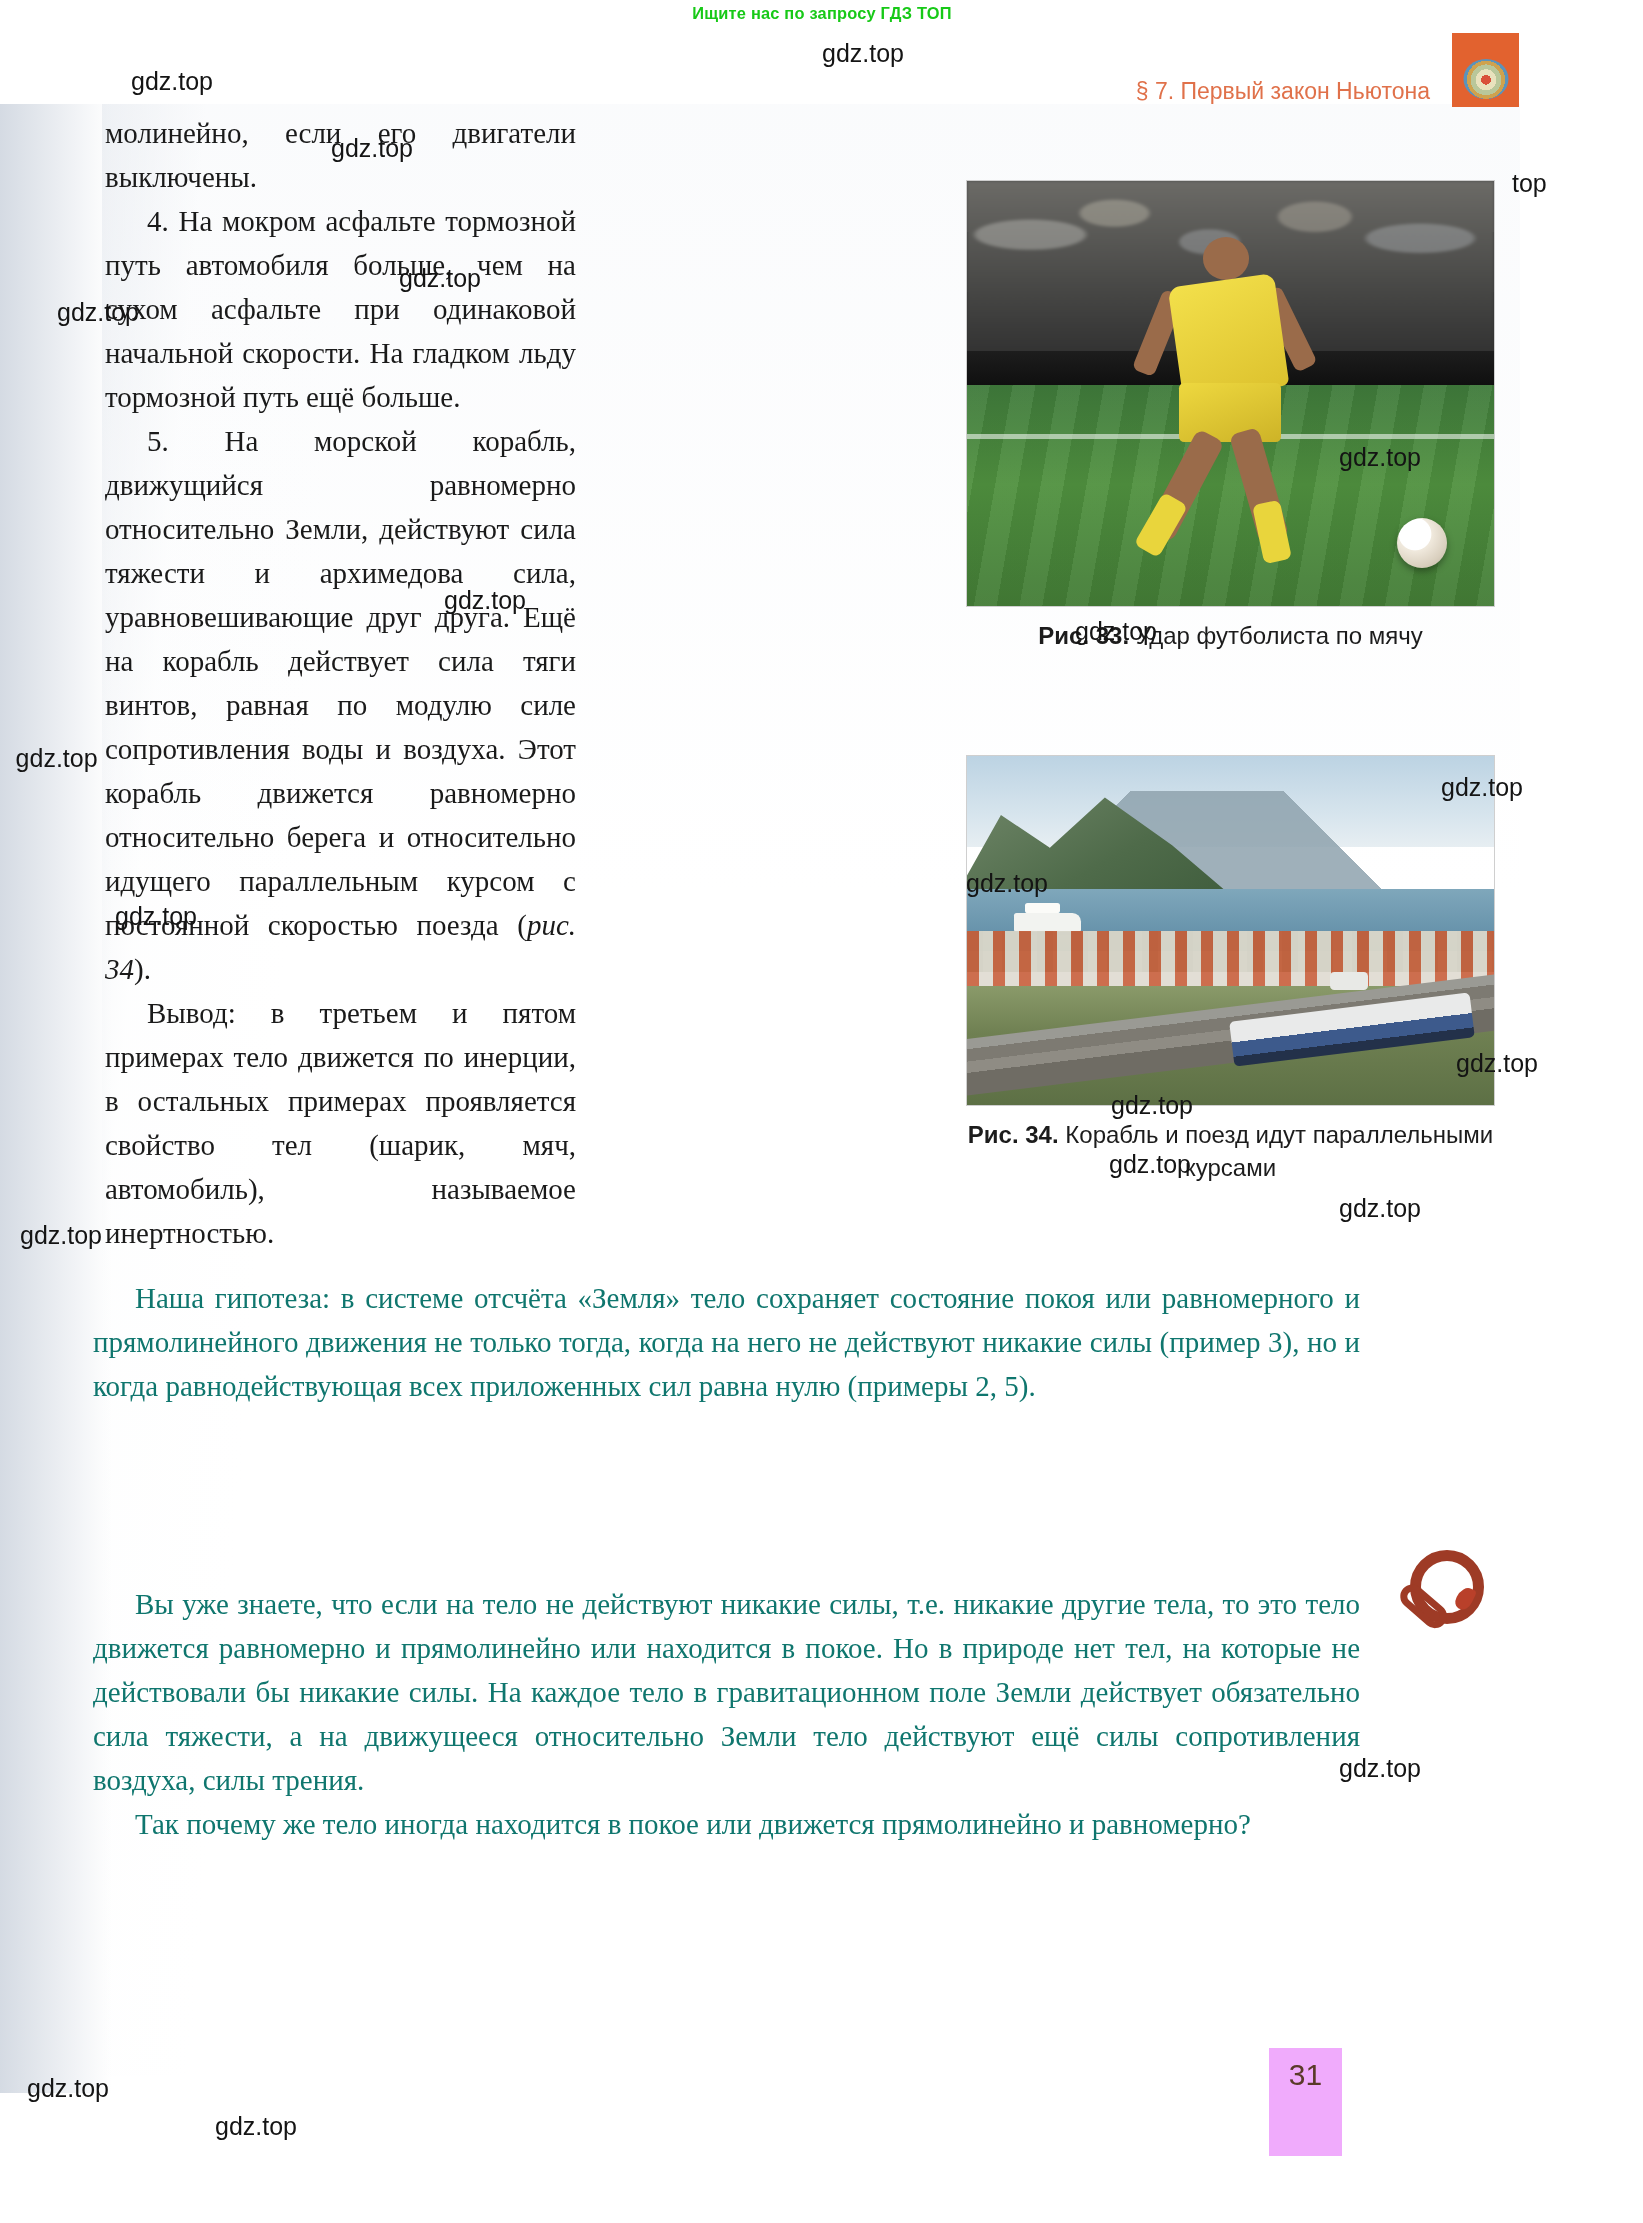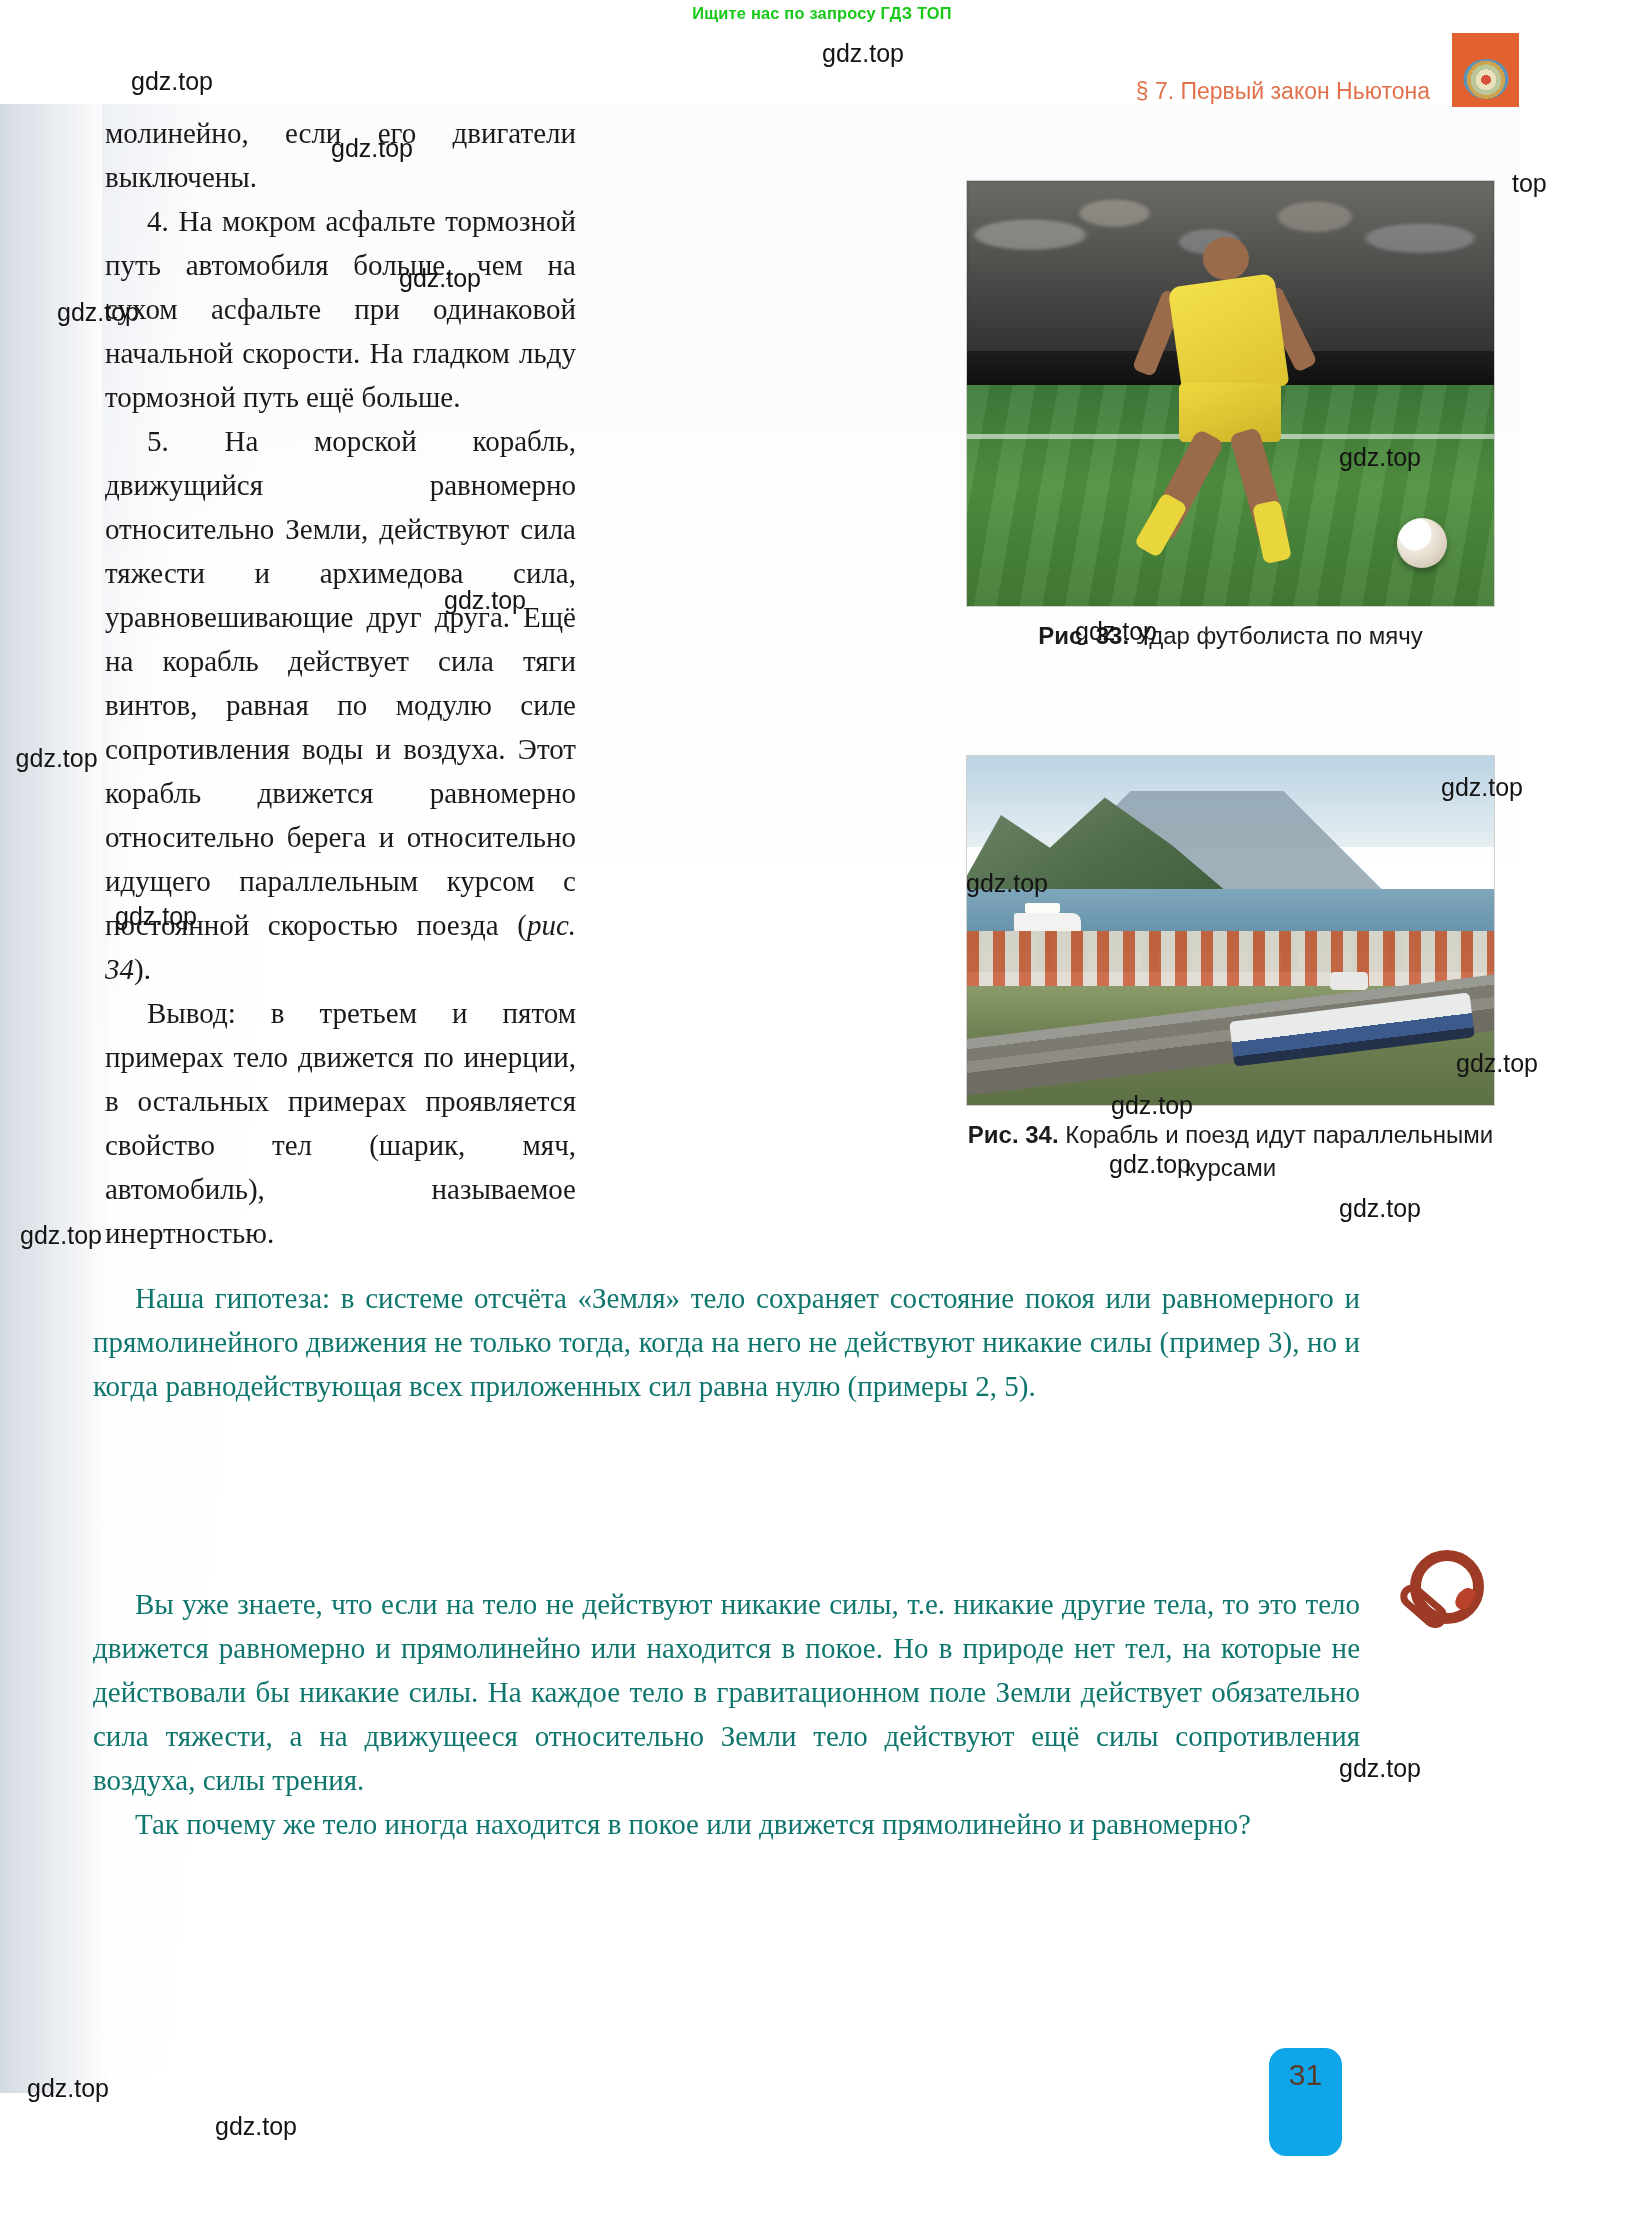--- a/index.html
+++ b/index.html
@@ -307,22 +307,21 @@
     box-sizing: border-box;
     transform: rotate(41deg);
     transform-origin: right center;
   }
 
   
   .page-number-chip {
     position: absolute;
     left: 1269px; top: 2048px;
     width: 73px; height: 108px;
-    background: #0ea5e9;
-    border-radius: 17px;
+    background: #f0abfc;
   }
   .page-number-chip span {
     display:block;
     text-align:center;
     padding-top: 10.4px;
     font-family: "Liberation Sans", sans-serif;
     font-size: 30px;
     color: #5a3a28;
   }
 

